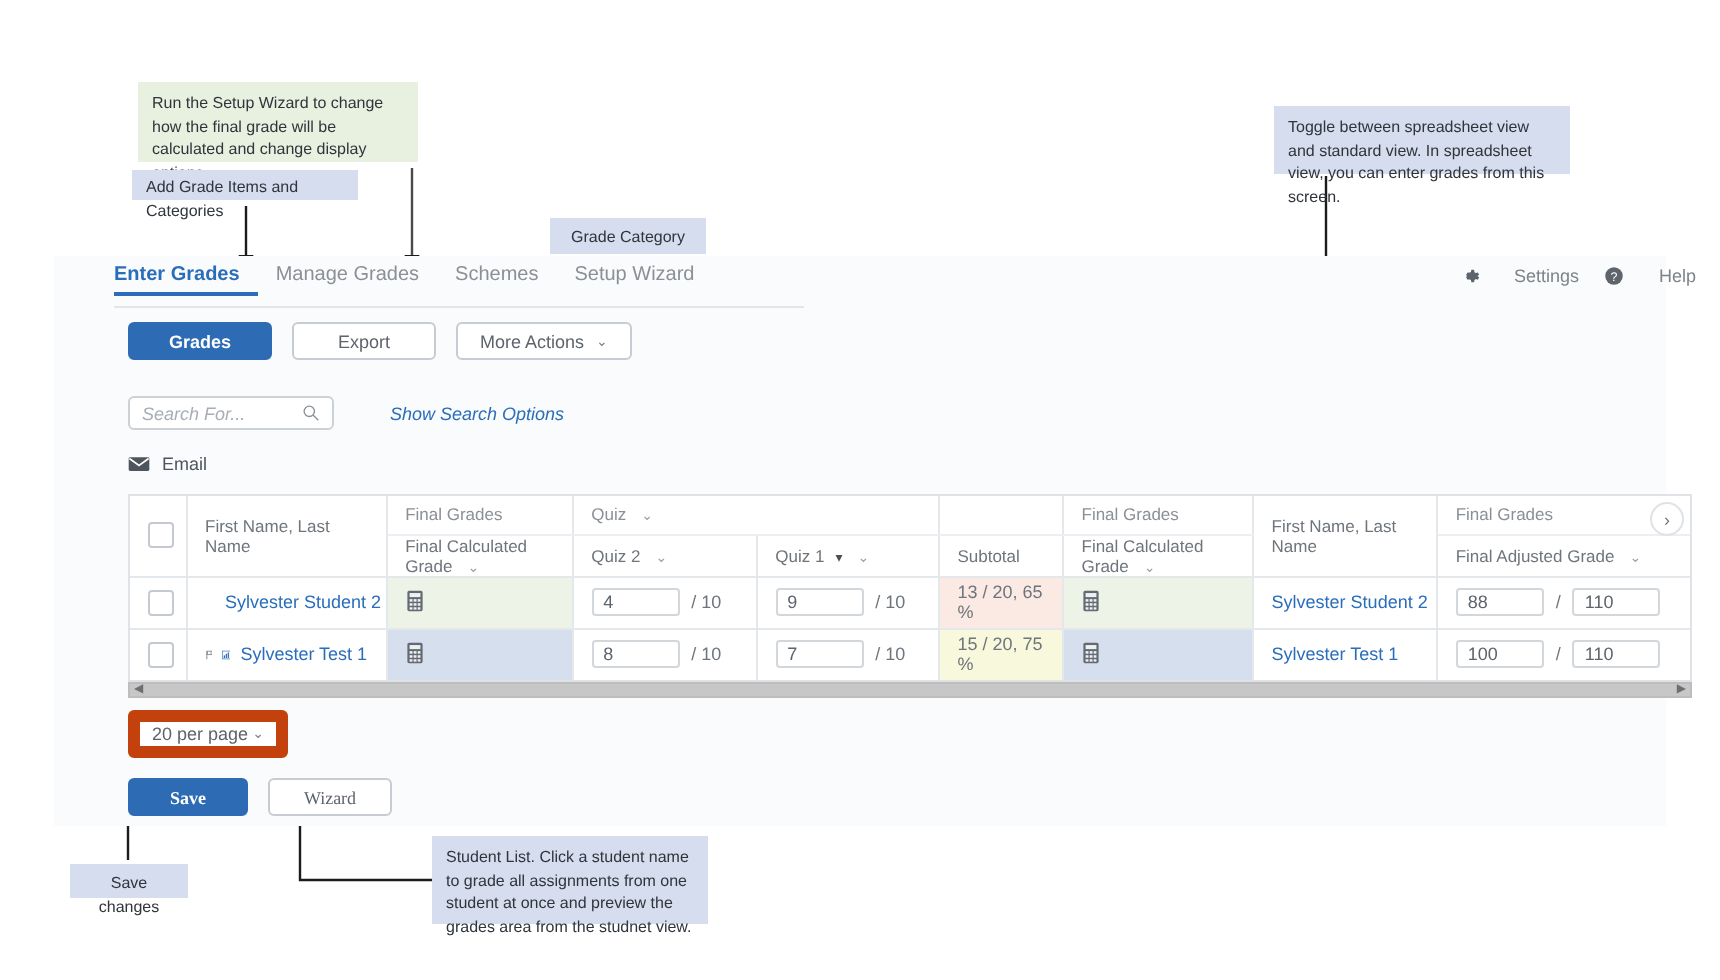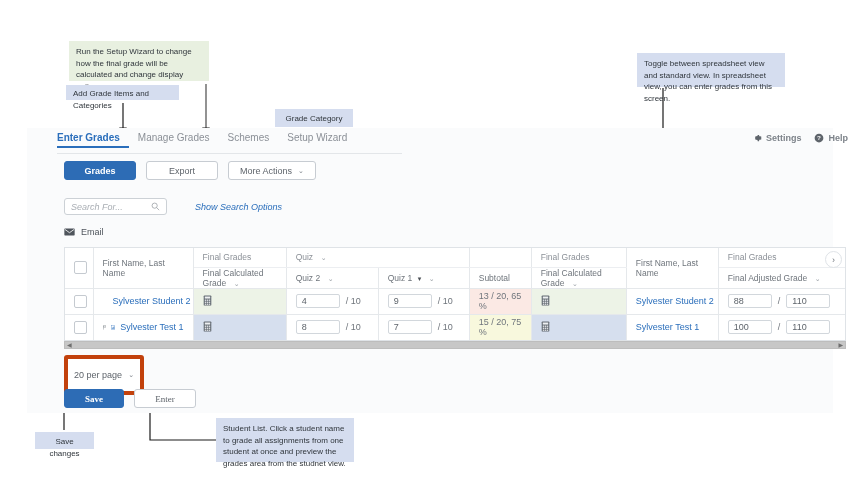--- a/index.html
+++ b/index.html
@@ -22,21 +22,21 @@
   .app-inner{position:relative;width:100%;height:100%;margin-left:25px;}
 
   
   .tabs{position:absolute;left:5px;top:4px;height:22px;display:flex;align-items:flex-start;}
   .tab{font-size:10px;color:#8b9097;padding:0 9px 5px 0;margin-right:9px;white-space:nowrap;}
   .tab.active{color:#2a6ebb;font-weight:bold;border-bottom:2px solid #2a6ebb;padding-bottom:3px;}
 
   .tab-rule{position:absolute;left:5px;top:25px;width:345px;height:1px;background:#e3e6e9;}
 
   .topright{position:absolute;right:10px;top:5px;display:flex;align-items:center;gap:13px;}
-  .tr-item{display:flex;align-items:center;gap:4px;font-size:9px;color:#7d838a;font-weight:bold;}
+  .tr-item{display:flex;align-items:center;gap:17px;font-size:9px;color:#7d838a;}
   .gear{width:10px;height:10px;display:inline-block;}
   .qmark{width:10px;height:10px;display:inline-block;}
 
   
   .btnbar{position:absolute;left:12px;top:33px;display:flex;gap:10px;align-items:center;}
   .btn{
     height:17px;min-width:48px;padding:0 11px;border:1px solid #c7ccd2;border-radius:3px;
     background:#fff;color:#5e646b;font-size:9px;display:flex;align-items:center;justify-content:center;
     white-space:nowrap;
   }
@@ -107,22 +107,22 @@
   
   .hscroll{
     position:absolute;left:12px;top:213px;width:782px;height:8px;background:#c7c7c7;
     border:1px solid #bdbdbd;box-sizing:border-box;display:flex;align-items:center;
     justify-content:space-between;padding:0 2px;
   }
   .hscroll i{font-style:normal;font-size:6px;color:#6f6f6f;line-height:1;}
 
   
   .perpage{
-    position:absolute;left:12px;top:227px;width:80px;height:17px;border:4px solid #c2410c;border-radius:3px;
-    background:#fff;display:flex;align-items:center;justify-content:space-between;padding:16px 6px;box-sizing:border-box;
+    position:absolute;left:12px;top:227px;width:80px;height:17px;border:6px solid #c2410c;border-radius:3px;
+    background:#fff;display:flex;align-items:center;justify-content:space-between;padding:6px 6px;box-sizing:border-box;
   }
   .perpage span{font-size:9px;color:#5e646b;}
   .perpage .cv{font-size:7px;color:#7d838a;}
 
   
   .bottombtns{position:absolute;left:12px;top:261px;display:flex;gap:10px;font-family:Liberation Serif, serif;}
 
   
   .switchview{
     position:absolute;left:702px;top:52px;width:103px;height:18px;border:1px solid #dcdfe3;border-radius:3px;
@@ -470,19 +470,19 @@
         <i>▶</i>
       </div>
 
       <div class="perpage">
         <span>20 per page</span>
         <span class="cv">⌄</span>
       </div>
 
       <div class="bottombtns">
         <div class="btn primary" style="min-width:36px;">Save</div>
-        <div class="btn" style="min-width:38px;">Enter</div>
+        <div class="btn" style="min-width:38px;">Wizard</div>
       </div>
 
 
     </div>
   </div>
 </div>
 
 </body></html>

